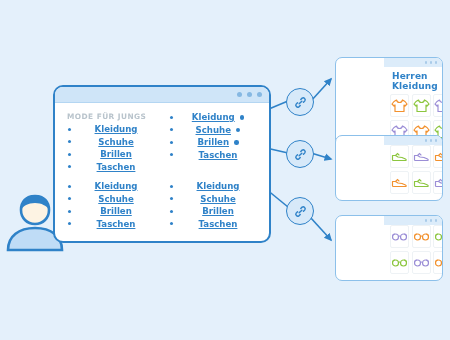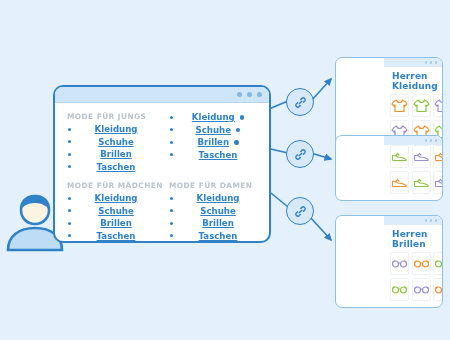--- a/index.html
+++ b/index.html
@@ -142,30 +142,28 @@
         </div>
         <div class="nav-col">
           <ul class="nav-list">
             <li><span class="nav-link">Kleidung</span><span class="anchor-dot"></span></li>
             <li><span class="nav-link">Schuhe</span><span class="anchor-dot"></span></li>
             <li><span class="nav-link">Brillen</span><span class="anchor-dot"></span></li>
             <li><span class="nav-link">Taschen</span></li>
           </ul>
         </div>
         <div class="nav-col">
-          <div class="nav-head">MODE FÜR MÄDCHEN</div>
           <ul class="nav-list">
             <li><span class="nav-link">Kleidung</span></li>
             <li><span class="nav-link">Schuhe</span></li>
             <li><span class="nav-link">Brillen</span></li>
             <li><span class="nav-link">Taschen</span></li>
           </ul>
         </div>
         <div class="nav-col">
-          <div class="nav-head">MODE FÜR DAMEN</div>
           <ul class="nav-list">
             <li><span class="nav-link">Kleidung</span></li>
             <li><span class="nav-link">Schuhe</span></li>
             <li><span class="nav-link">Brillen</span></li>
             <li><span class="nav-link">Taschen</span></li>
           </ul>
         </div>
       </div>
   </div>
 
@@ -281,21 +279,20 @@
           </svg>
         </div>
       </div>
     </div>
   <div class="panel" id="panel-brillen">
       <div class="panel-bar">
         <span class="pdot"></span>
         <span class="pdot"></span>
         <span class="pdot"></span>
       </div>
-      <div class="panel-title">Herren Brillen</div>
       <div class="thumbs">
         <div class="thumb">
           <svg width="17" height="15" viewBox="0 0 34 30">
             <circle cx="9" cy="16" r="6" fill="none" stroke="#9b8ed6" stroke-width="2.4"></circle>
             <circle cx="25" cy="16" r="6" fill="none" stroke="#9b8ed6" stroke-width="2.4"></circle>
             <path d="M15 15 C16 13.5 18 13.5 19 15" fill="none" stroke="#9b8ed6" stroke-width="2.2"></path>
             <path d="M3 14 C3.5 11 5 10 7 10" fill="none" stroke="#9b8ed6" stroke-width="2.2" stroke-linecap="round"></path>
             <path d="M31 14 C30.5 11 29 10 27 10" fill="none" stroke="#9b8ed6" stroke-width="2.2" stroke-linecap="round"></path>
           </svg>
         </div>

